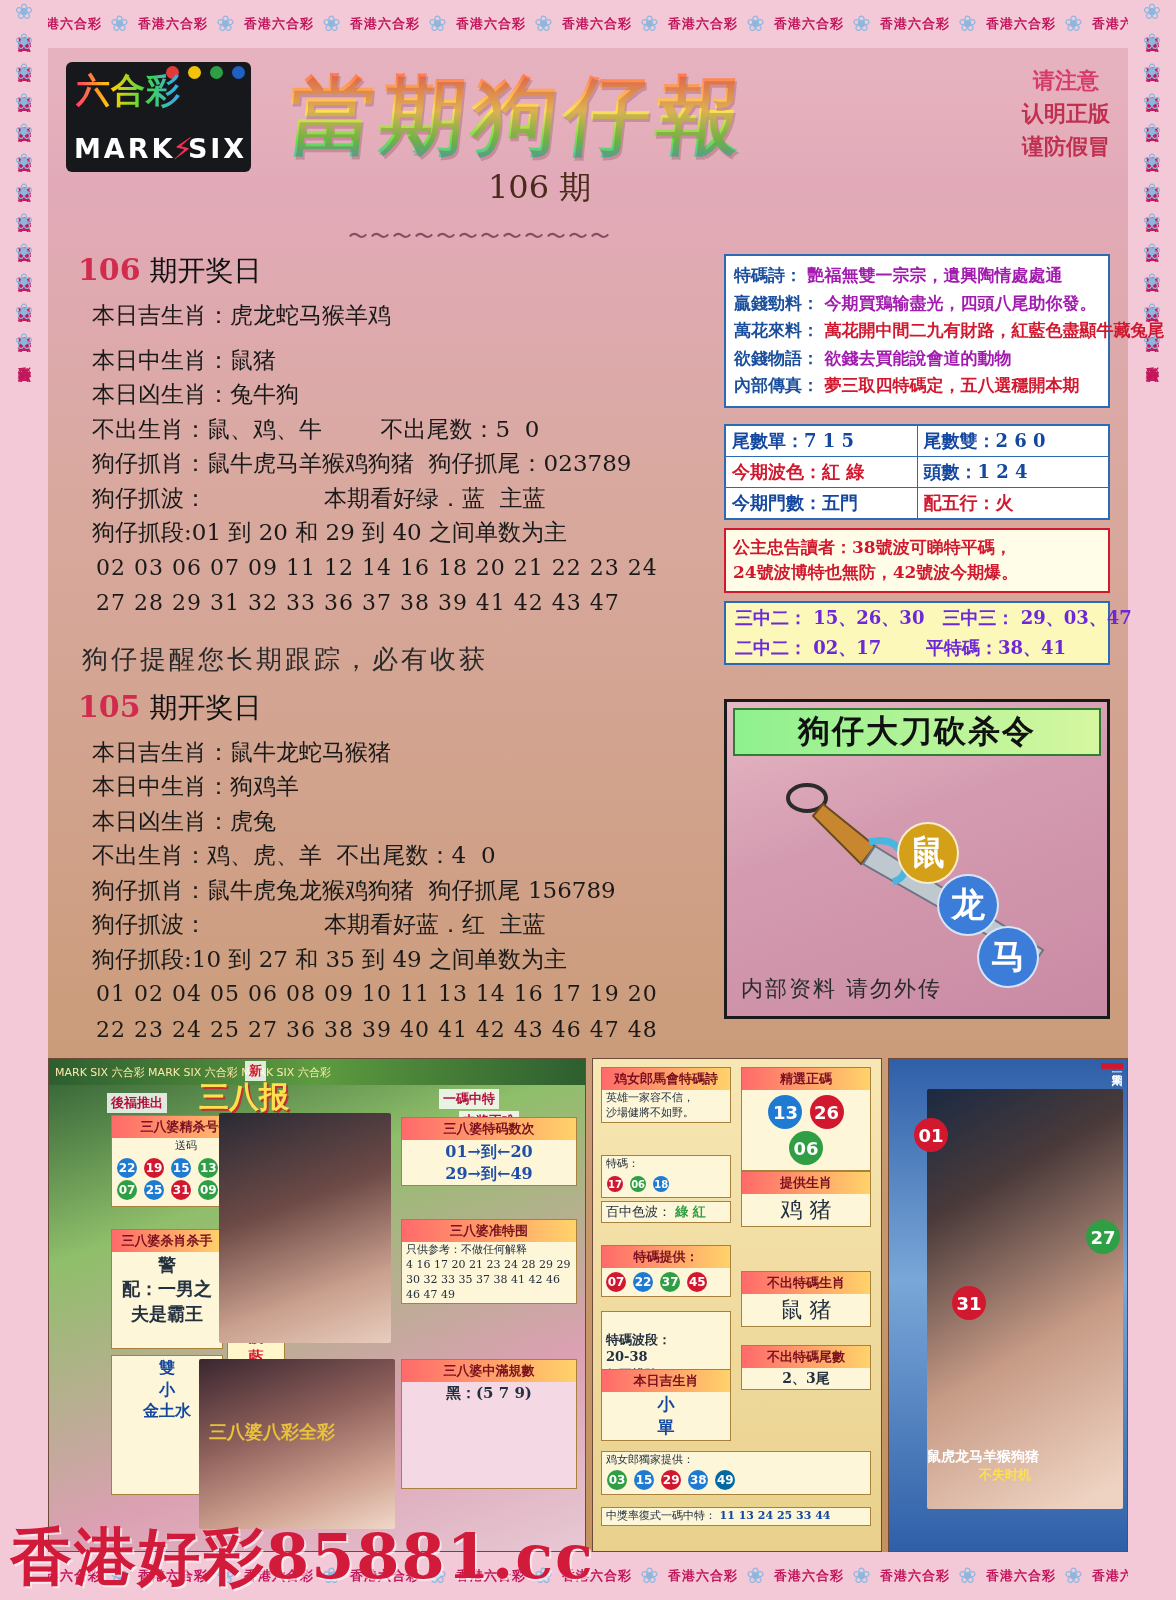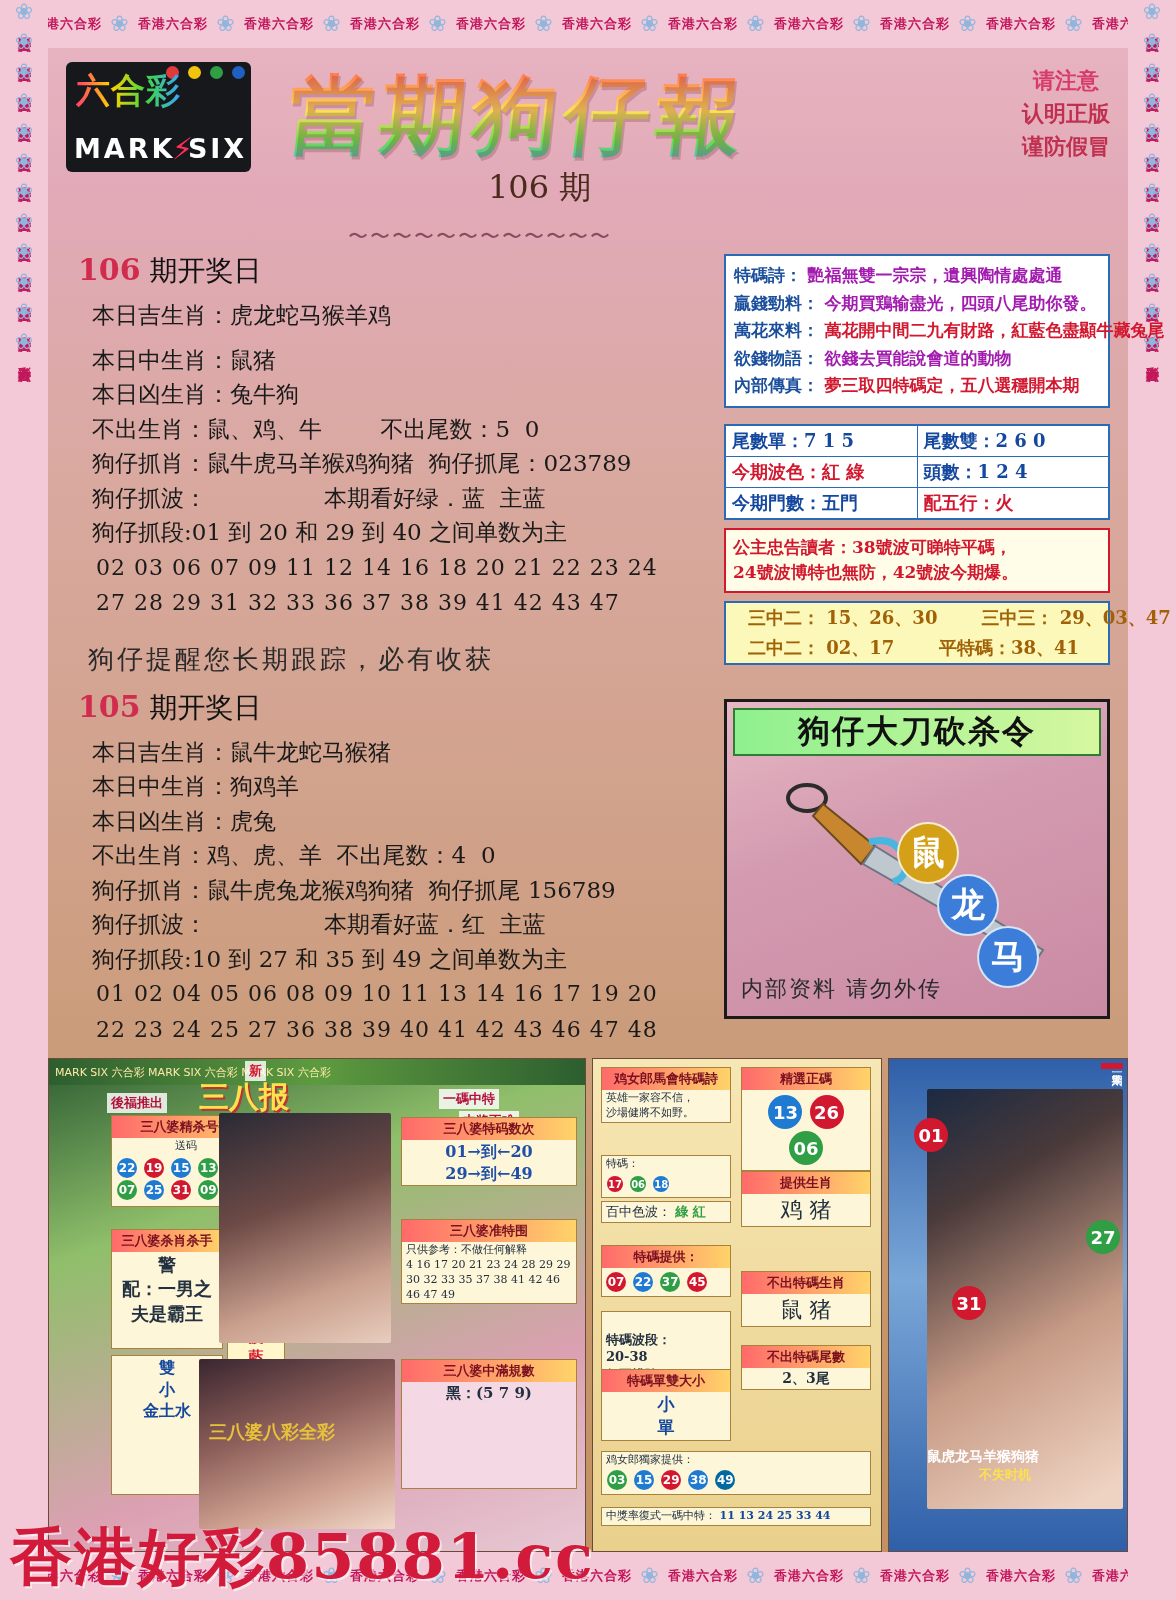--- a/index.html
+++ b/index.html
@@ -109,21 +109,21 @@
   
   .body-wrap { position:relative; height:950px; }
   .left-col { position:absolute; left:30px; top:8px; width:640px; }
   .right-col { position:absolute; left:676px; top:16px; width:386px; }
 
   .sec-title { font-size:28px; color:#111; margin:6px 0 8px 0; font-family:"DejaVu Serif", serif;}
   .sec-title .num { color:#d12b4e; font-size:30px; font-weight:bold; }
   .row { font-size:23px; color:#1a1a1a; line-height:1.5; padding-left:14px; font-family:"DejaVu Serif", serif; white-space:pre; }
   .nums { font-size:22px; color:#1a1a1a; letter-spacing:1px; padding-left:18px; line-height:1.6; font-family:"DejaVu Serif", serif; }
   .remind {
-    font-size:26px; color:#2a2a2a; margin:22px 0 12px 10px;
+    font-size:26px; color:#2a2a2a; margin:22px 0 12px 4px;
     font-family:"DejaVu Serif", serif; letter-spacing:3px;
   }
 
   
   .poem-box {
     border:2px solid #2b6bb5; background:#ffffff;
     padding:6px 8px;
   }
   .poem-line { font-size:17px; line-height:1.62; font-family:"DejaVu Serif", serif; white-space:nowrap; }
   .poem-line .lbl { color:#1b4f9c; font-weight:bold; }
@@ -139,21 +139,21 @@
   .tail-row .cell { flex:1; padding:3px 6px; white-space:nowrap; }
   .tail-row .cell.b { border-left:1px solid #2b6bb5; }
   .c-blue { color:#14479e; }
   .c-red { color:#d2182f; }
   .warn-box {
     margin-top:8px; border:2px solid #d2182f; background:#fffde8; padding:5px 7px;
   }
   .warn-box div { font-size:17px; font-weight:bold; color:#d2182f; font-family:"DejaVu Serif", serif; line-height:1.5; }
   .pick-box { margin-top:8px; border:2px solid #2b6bb5; background:#fbf8b9; }
   .pick-row { display:flex; font-size:18px; font-weight:bold; font-family:"DejaVu Serif", serif; }
-  .pick-row .cell { flex:1; padding:3px 22px; white-space:nowrap; color:#a16207; }
+  .pick-row .cell { flex:1; padding:3px 9px; white-space:nowrap; color:#6d28d9; }
 
   
   .knife-ad {
     margin-top:34px; width:386px; height:320px;
     border:3px solid #1a1a1a; background:linear-gradient(160deg,#e6b8c4,#d49bb0 40%,#c98aa3 100%);
     position:relative; overflow:hidden;
   }
   .knife-ad .ad-title {
     margin:6px 6px 0 6px; height:48px;
     background:linear-gradient(90deg,#8ef08e,#d6f7a0);
@@ -619,21 +619,21 @@
             <span>特碼波段：</span>
             <span>20-38
 但不排除</span>
           </div>
         </div>
         <div class="mini-panel" style="left:148px;top:212px;width:130px">
           <div class="mini-h">不出特碼生肖</div>
           <div class="mini-txt" style="text-align:center;font-size:22px">鼠  猪</div>
         </div>
         <div class="mini-panel" style="left:8px;top:310px;width:130px">
-          <div class="mini-h">特碼單雙大小</div>
+          <div class="mini-h">本日吉生肖</div>
           <div class="mini-txt" style="white-space:pre-line;text-align:center;font-size:17px;font-weight:bold;color:#14479e">小
 單</div>
         </div>
         <div class="mini-panel" style="left:148px;top:286px;width:130px">
           <div class="mini-h">不出特碼尾數</div>
           <div class="mini-txt" style="text-align:center;font-size:14px;font-weight:bold">2、3尾</div>
         </div>
         <div class="mini-panel" style="left:8px;top:392px;width:270px">
           <div class="mini-txt">鸡女郎獨家提供：</div>
           <div style="padding:0 4px 3px">

